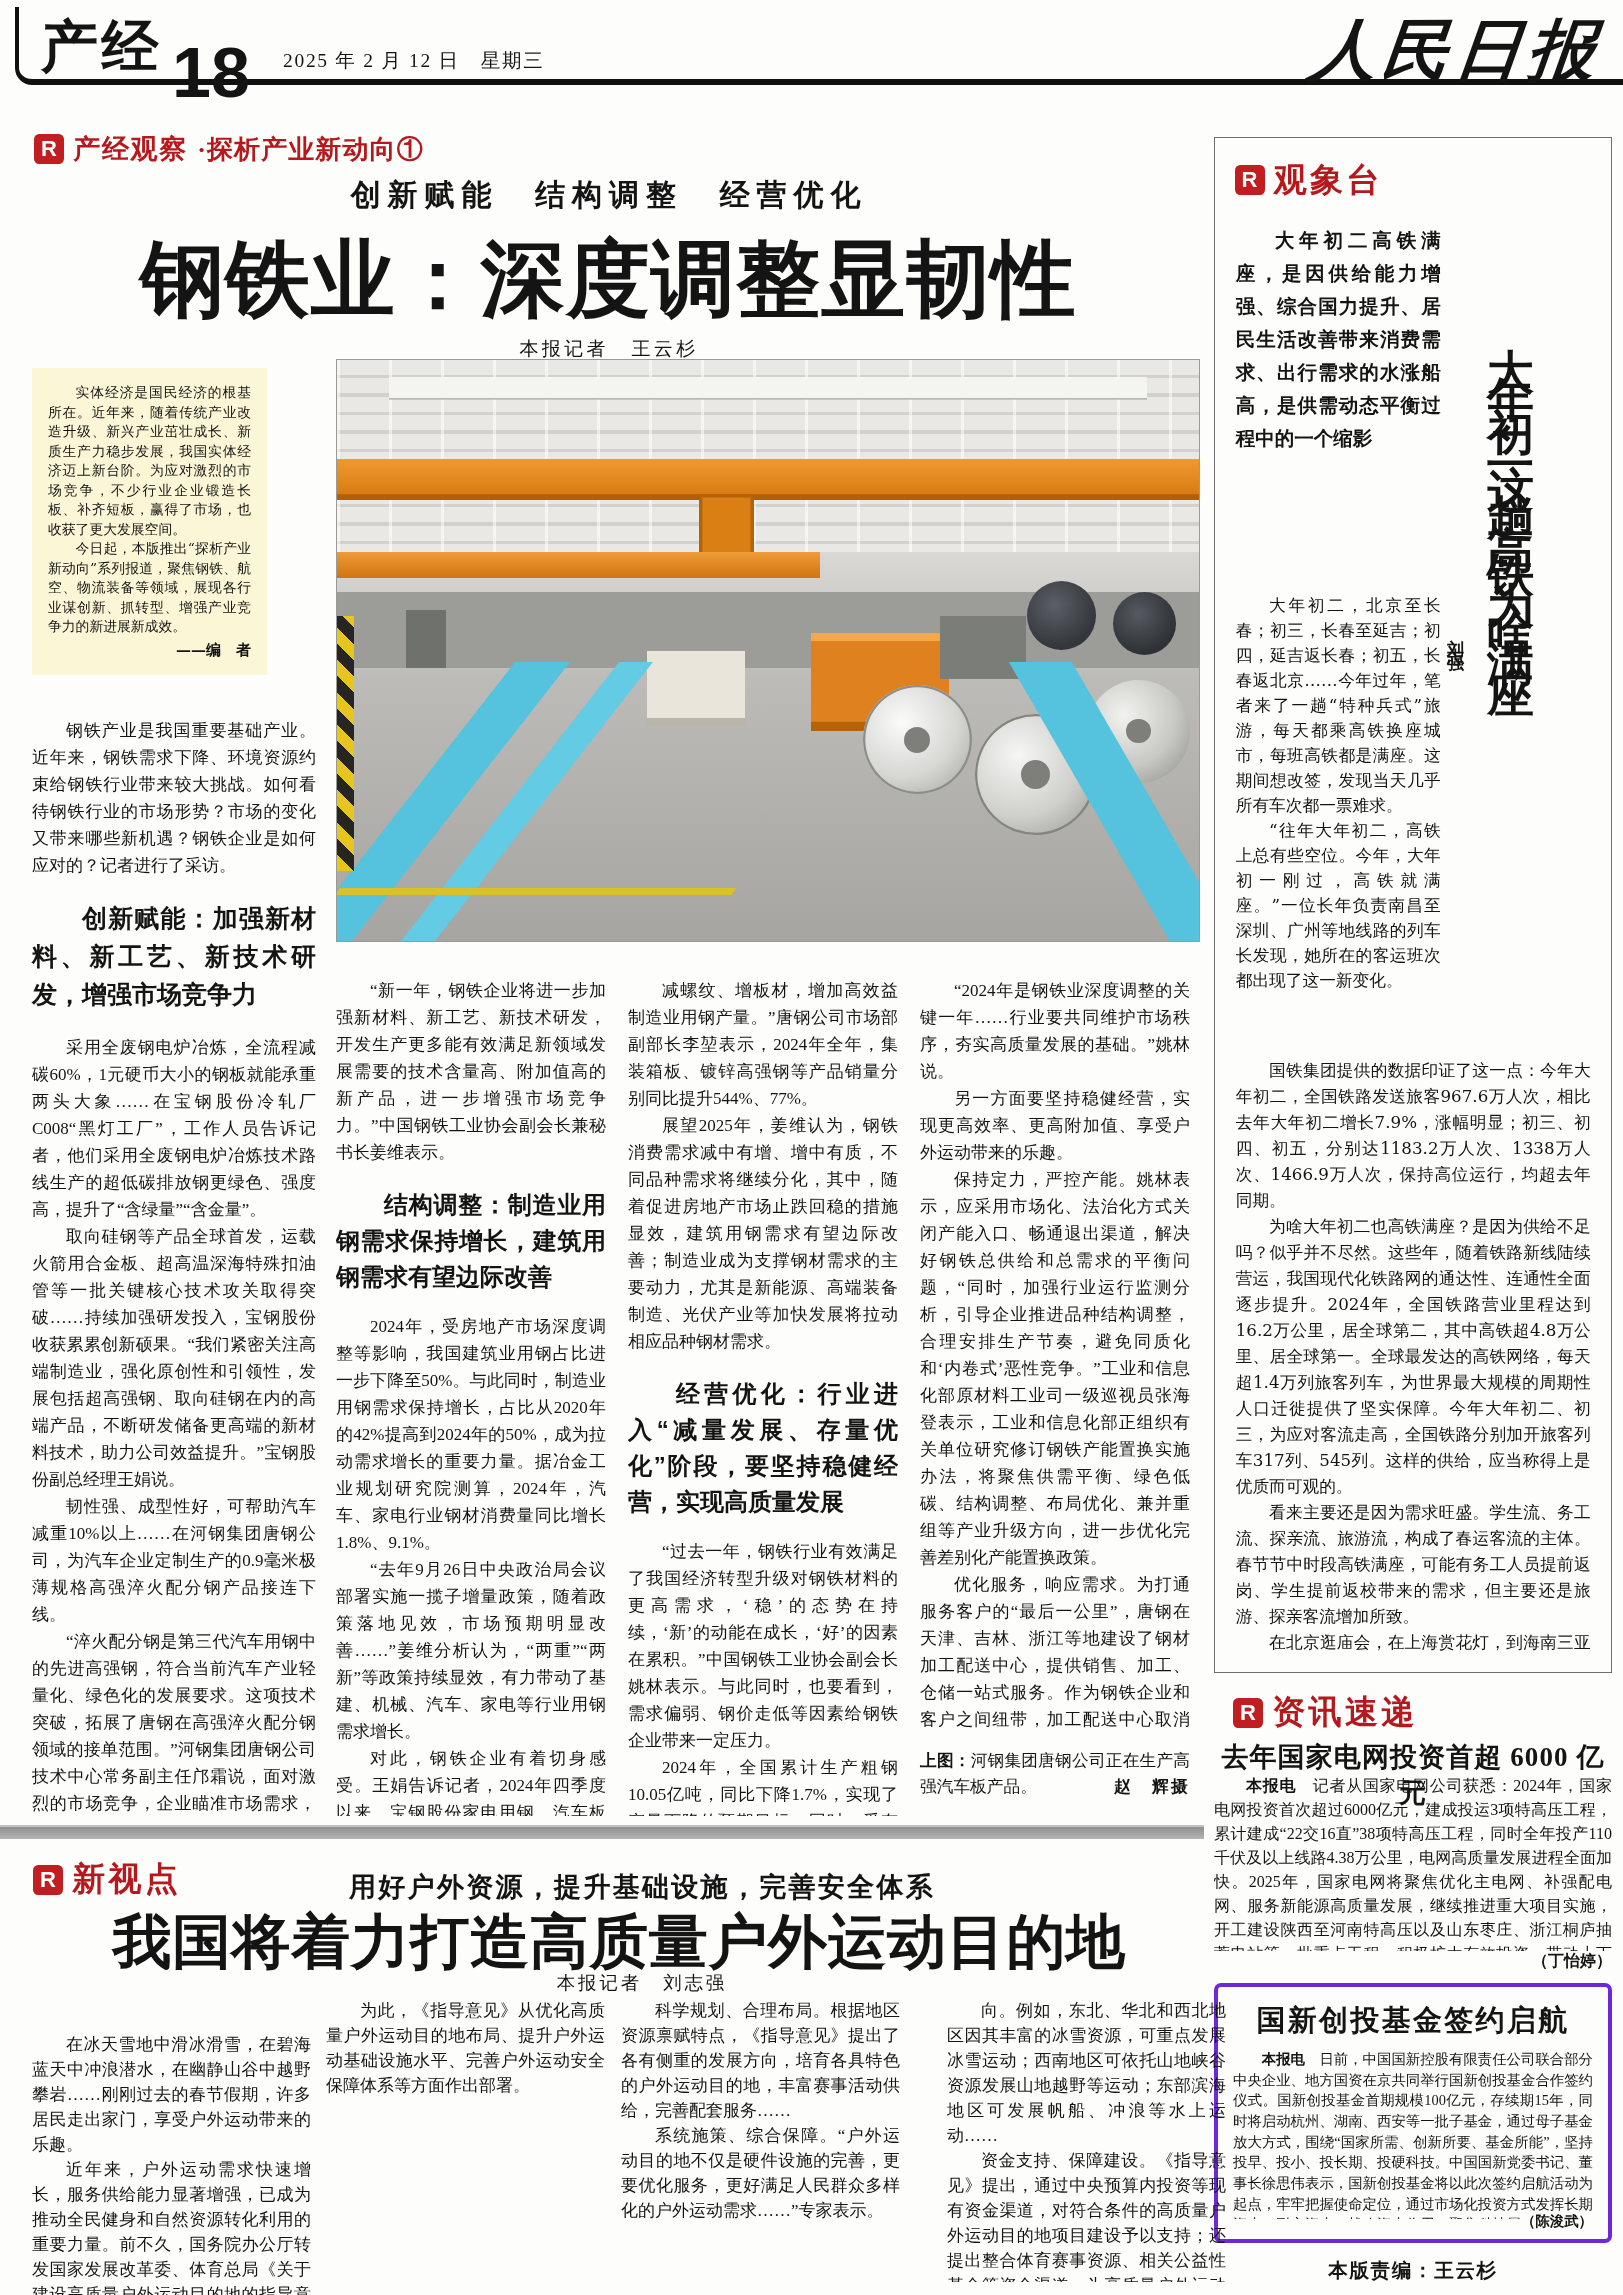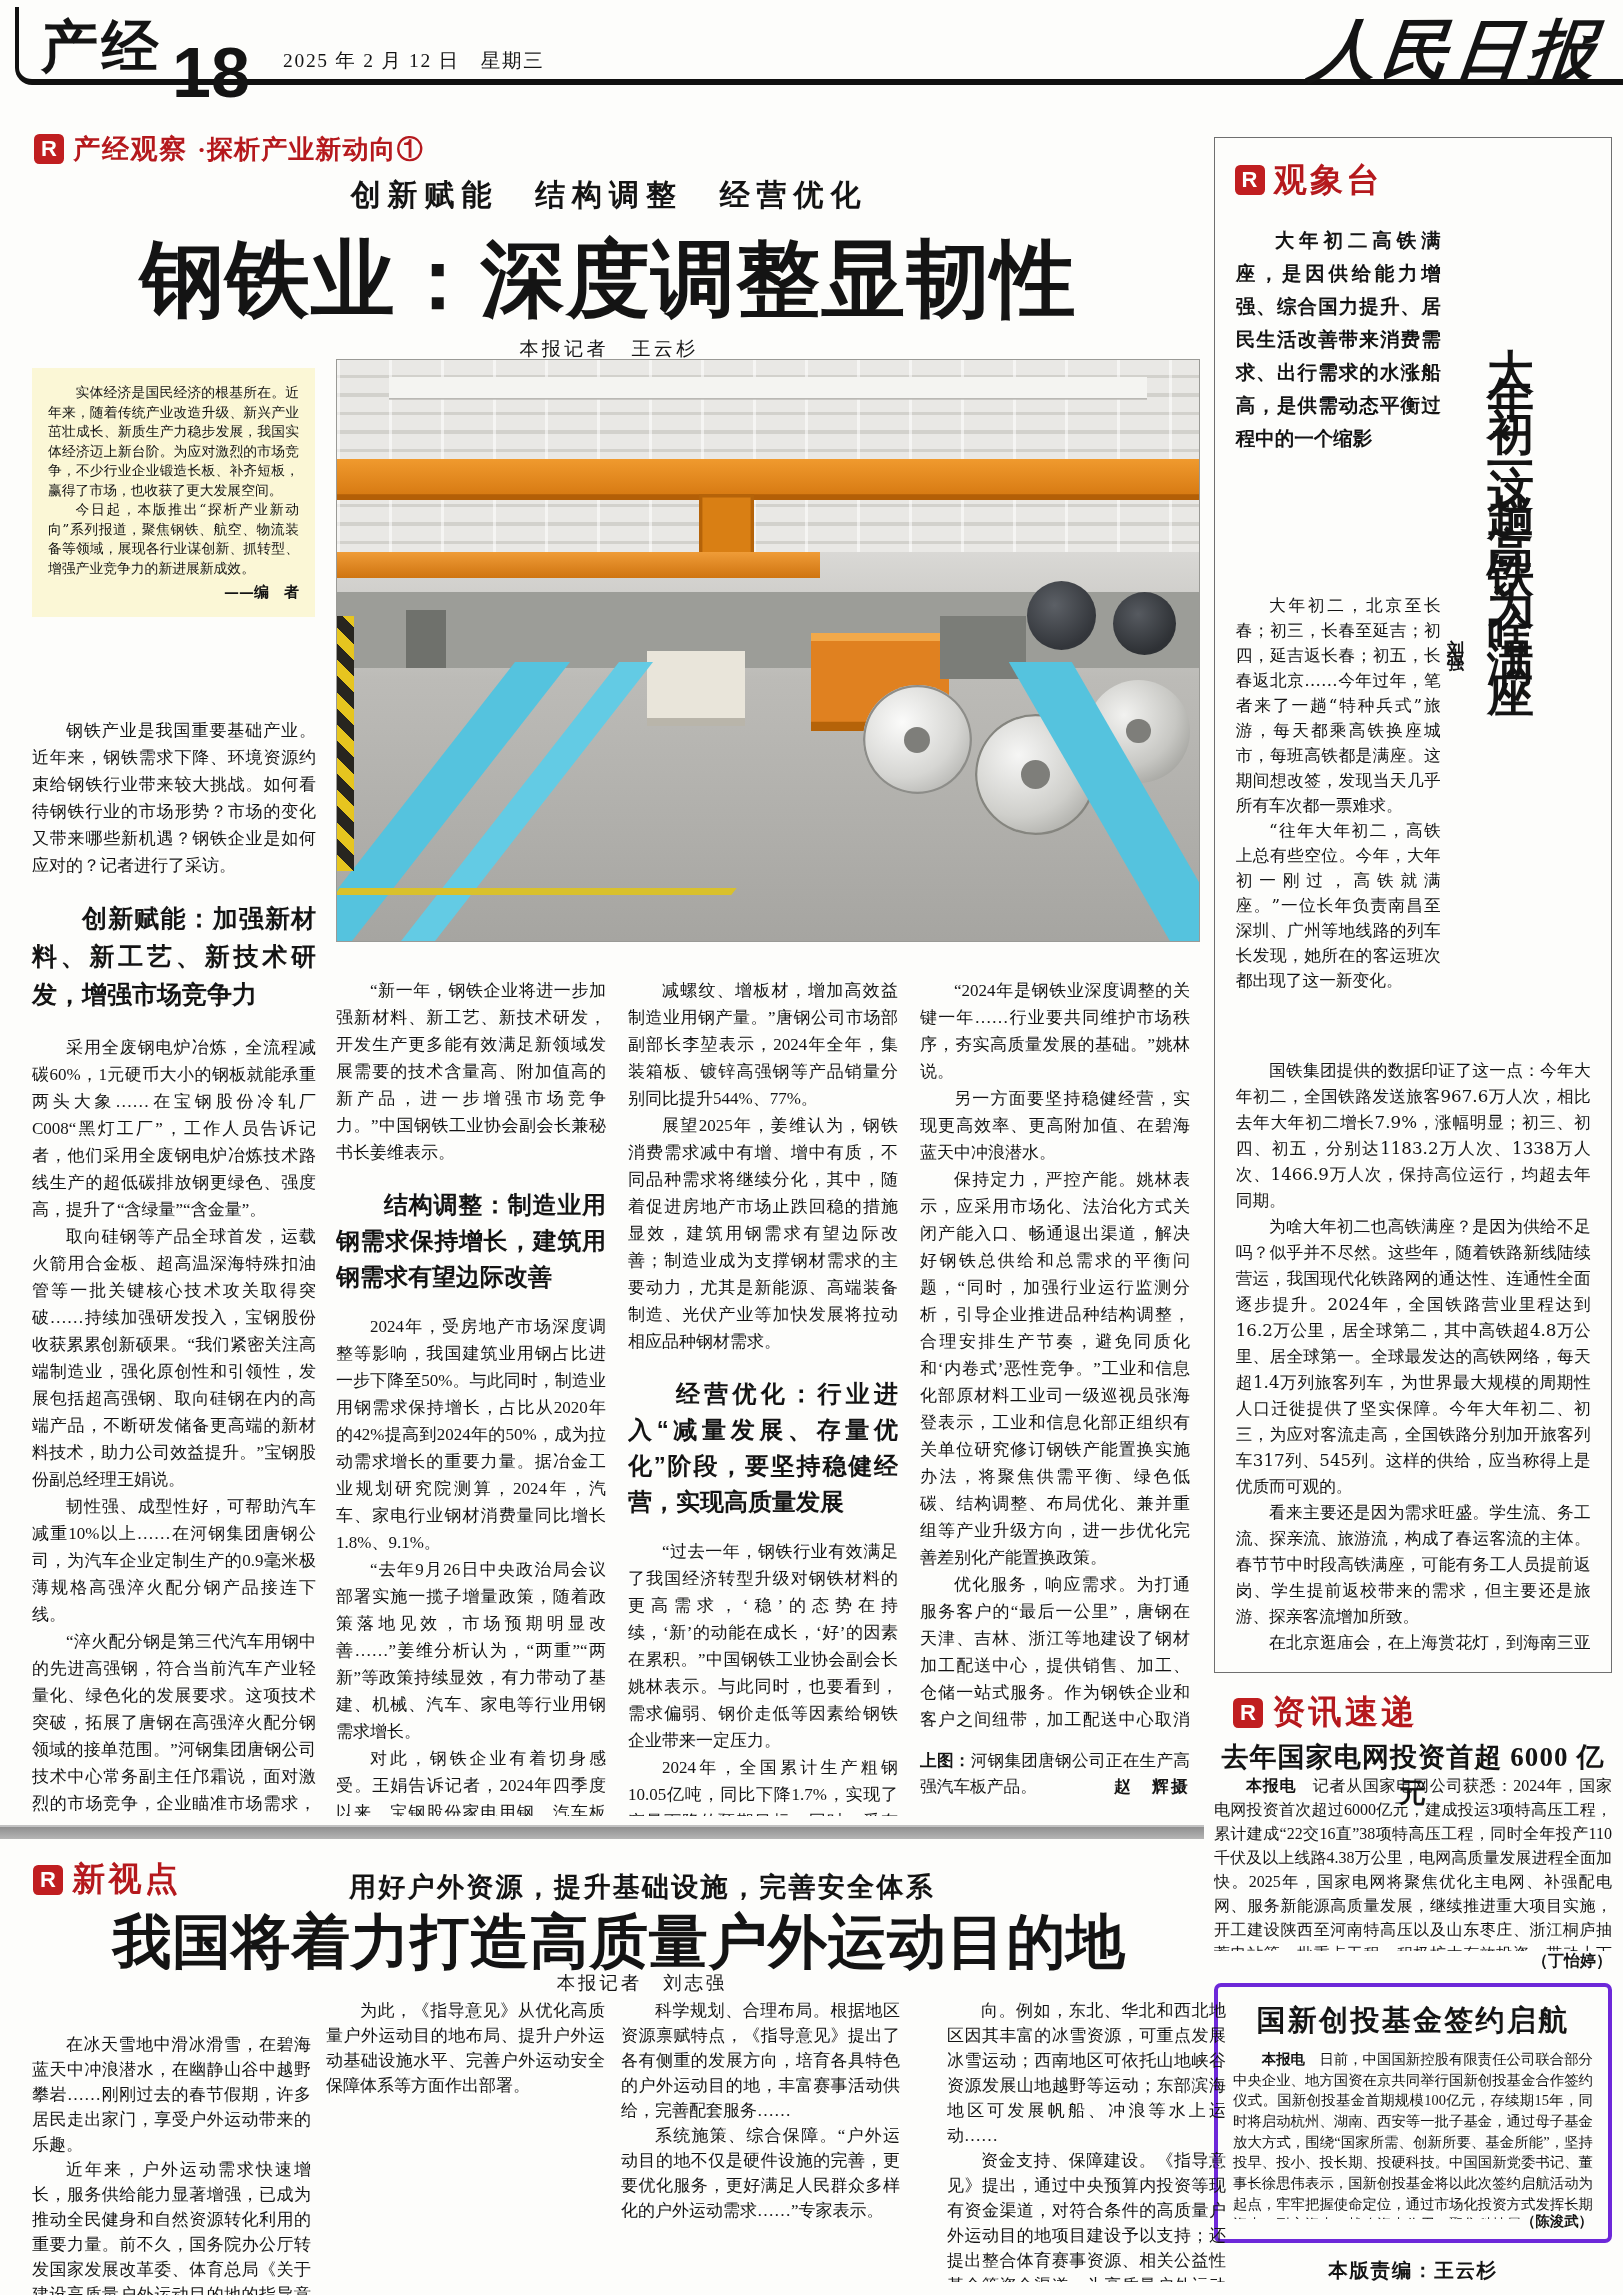--- a/index.html
+++ b/index.html
@@ -24,21 +24,21 @@
   
   .kicker{position:absolute;left:34px;top:131px;display:flex;align-items:center;gap:9.2px;color:#b5191d;}
   .kicker .kb{font-size:27px;font-weight:900;font-family:Liberation Serif, serif;letter-spacing:1.7px;}
   .kicker .kr{font-size:26px;font-weight:600;letter-spacing:1.1px;}
   .overline{position:absolute;left:69px;top:175px;width:1080px;text-align:center;font-size:30px;
             font-weight:900;font-family:"Liberation Sans",sans-serif;letter-spacing:6.9px;}
   .main-head{position:absolute;left:57px;top:223px;width:1103px;text-align:center;font-size:84px;
              font-weight:900;font-family:"Liberation Sans",sans-serif;letter-spacing:1.1px;}
   .main-byline{position:absolute;left:69px;top:336px;width:1080px;text-align:center;font-size:19px;letter-spacing:3.4px;}
   
-  .ed-box{position:absolute;left:32px;top:368px;width:283px;background:#fbf7d6;padding:15px 16px;box-sizing:border-box;}
+  .ed-box{position:absolute;left:32px;top:368px;width:235px;background:#fbf7d6;padding:15px 16px;box-sizing:border-box;}
   .ed-box p{margin:0;font-size:13.8px;line-height:19.5px;text-align:justify;text-indent:2em;
             font-family:"DejaVu Serif",serif;}
   .ed-sig{margin-top:4.6px;text-align:right;font-size:15px;font-weight:700;font-family:"DejaVu Serif",serif;}
   
   .coltext p, .it-p{margin:0;font-size:17px;line-height:27px;text-align:justify;text-indent:2em;}
   .it-h{margin:20.7px 0 18.4px 0;font-size:24px;line-height:36px;font-weight:900;
         font-family:"Liberation Sans",sans-serif;text-indent:2em;text-align:justify;}
   .intro-p{position:absolute;left:32px;top:681px;width:284px;height:215px;overflow:hidden;margin-top:36px;}
   .subhead1{position:absolute;left:32px;top:899px;width:284px;font-size:25px;line-height:38px;
             font-weight:900;font-family:"Liberation Sans",sans-serif;text-indent:2em;text-align:justify;}
@@ -211,21 +211,21 @@
   </div>
 <div class="colC">
     <p class="it-p">减螺纹、增板材，增加高效益制造业用钢产量。”唐钢公司市场部副部长李堃表示，2024年全年，集装箱板、镀锌高强钢等产品销量分别同比提升544%、77%。</p>
     <p class="it-p">展望2025年，姜维认为，钢铁消费需求减中有增、增中有质，不同品种需求将继续分化，其中，随着促进房地产市场止跌回稳的措施显效，建筑用钢需求有望边际改善；制造业成为支撑钢材需求的主要动力，尤其是新能源、高端装备制造、光伏产业等加快发展将拉动相应品种钢材需求。</p>
     <p class="it-h">经营优化：行业进入“减量发展、存量优化”阶段，要坚持稳健经营，实现高质量发展</p>
     <p class="it-p">“过去一年，钢铁行业有效满足了我国经济转型升级对钢铁材料的更高需求，‘稳’的态势在持续，‘新’的动能在成长，‘好’的因素在累积。”中国钢铁工业协会副会长姚林表示。与此同时，也要看到，需求偏弱、钢价走低等因素给钢铁企业带来一定压力。</p>
     <p class="it-p">2024年，全国累计生产粗钢10.05亿吨，同比下降1.7%，实现了产量下降的预期目标。同时，受有效需求不足等影响，2024年粗钢表观消费量下降至8.92亿吨，较2020年的高点下降1.56亿吨。整体看，钢铁消费降幅大于产量降幅。价格方面，2024年，中国钢材价格指数（CSPI）平均值为102.47点，同比下降8.39%。</p>
   </div>
 <div class="colD">
     <p class="it-p">“2024年是钢铁业深度调整的关键一年……行业要共同维护市场秩序，夯实高质量发展的基础。”姚林说。</p>
-    <p class="it-p">另一方面要坚持稳健经营，实现更高效率、更高附加值、在碧海蓝天中冲浪潜水。</p>
+    <p class="it-p">另一方面要坚持稳健经营，实现更高效率、更高附加值、享受户外运动带来的乐趣。</p>
     <p class="it-p">保持定力，严控产能。姚林表示，应采用市场化、法治化方式关闭产能入口、畅通退出渠道，解决好钢铁总供给和总需求的平衡问题，“同时，加强行业运行监测分析，引导企业推进品种结构调整，合理安排生产节奏，避免同质化和‘内卷式’恶性竞争。”工业和信息化部原材料工业司一级巡视员张海登表示，工业和信息化部正组织有关单位研究修订钢铁产能置换实施办法，将聚焦供需平衡、绿色低碳、结构调整、布局优化、兼并重组等产业升级方向，进一步优化完善差别化产能置换政策。</p>
     <p class="it-p">优化服务，响应需求。为打通服务客户的“最后一公里”，唐钢在天津、吉林、浙江等地建设了钢材加工配送中心，提供销售、加工、仓储一站式服务。作为钢铁企业和客户之间纽带，加工配送中心取消了中间钢贸商这一流通环节，通过将钢材剪切加工后销售，实现上下游联动，为客户提供更便捷、更精准的服务。</p>
   </div>
 <div class="caption">
   <span class="cl">上图：</span><span>河钢集团唐钢公司正在生产高强汽车板产品。</span>
   <span class="cc">赵　辉摄</span>
 </div>
 
 <div class="obs">
   <div class="obs-label sec-label red">

